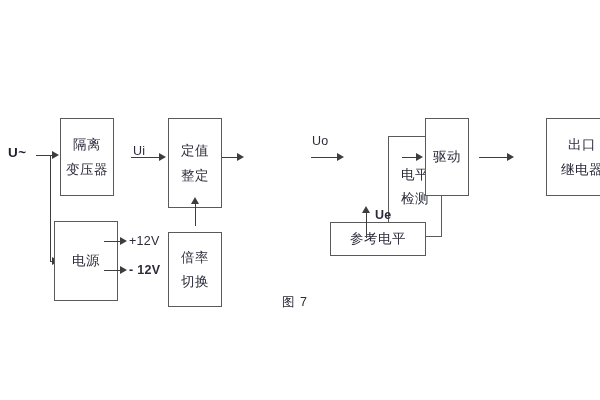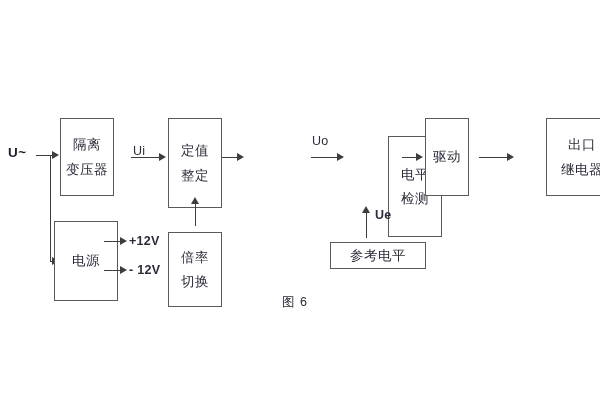--- a/index.html
+++ b/index.html
@@ -142,37 +142,37 @@
 
   <div class="hline" style="left:479px; top:157px; width:30px;"></div>
   <div class="arrow-r" style="left:507px; top:153px;"></div>
 
   <div class="blk" style="left:54px; top:221px; width:64px; height:80px;">
     <span class="ln">电源</span>
   </div>
 
   <div class="hline" style="left:104px; top:241px; width:18px;"></div>
   <div class="arrow-r" style="left:120px; top:237px;"></div>
-  <div class="lbl" style="left:129px; top:234px;font-weight:bold;">+12V</div>
+  <div class="lbl" style="left:129px; top:234px;">+12V</div>
 
   <div class="hline" style="left:104px; top:270px; width:18px;"></div>
   <div class="arrow-r" style="left:120px; top:266px;"></div>
   <div class="lbl" style="left:129px; top:263px;font-weight:bold;">- 12V</div>
 
   <div class="blk" style="left:168px; top:232px; width:54px; height:75px;">
     <span class="ln">倍率</span>
     <span class="ln">切换</span>
   </div>
 
   <div class="vline" style="left:195px; top:203px; height:23px;"></div>
   <div class="arrow-u" style="left:191px; top:197px;"></div>
 
-  <div class="blk" style="left:330px; top:242px; width:96px; height:27px;">
+  <div class="blk" style="left:330px; top:222px; width:96px; height:34px;">
     <span class="ln">参考电平</span>
   </div>
 
   <div class="vline" style="left:366px; top:212px; height:26px;"></div>
   <div class="arrow-u" style="left:362px; top:206px;"></div>
   <div class="lbl" style="left:375px; top:208px;font-weight:bold;">Ue</div>
 
-  <div class="cap" style="left:282px; top:294px;">图 6</div>
+  <div class="cap" style="left:282px; top:294px;">图 7</div>
 
 </div>
 
 </body></html>

